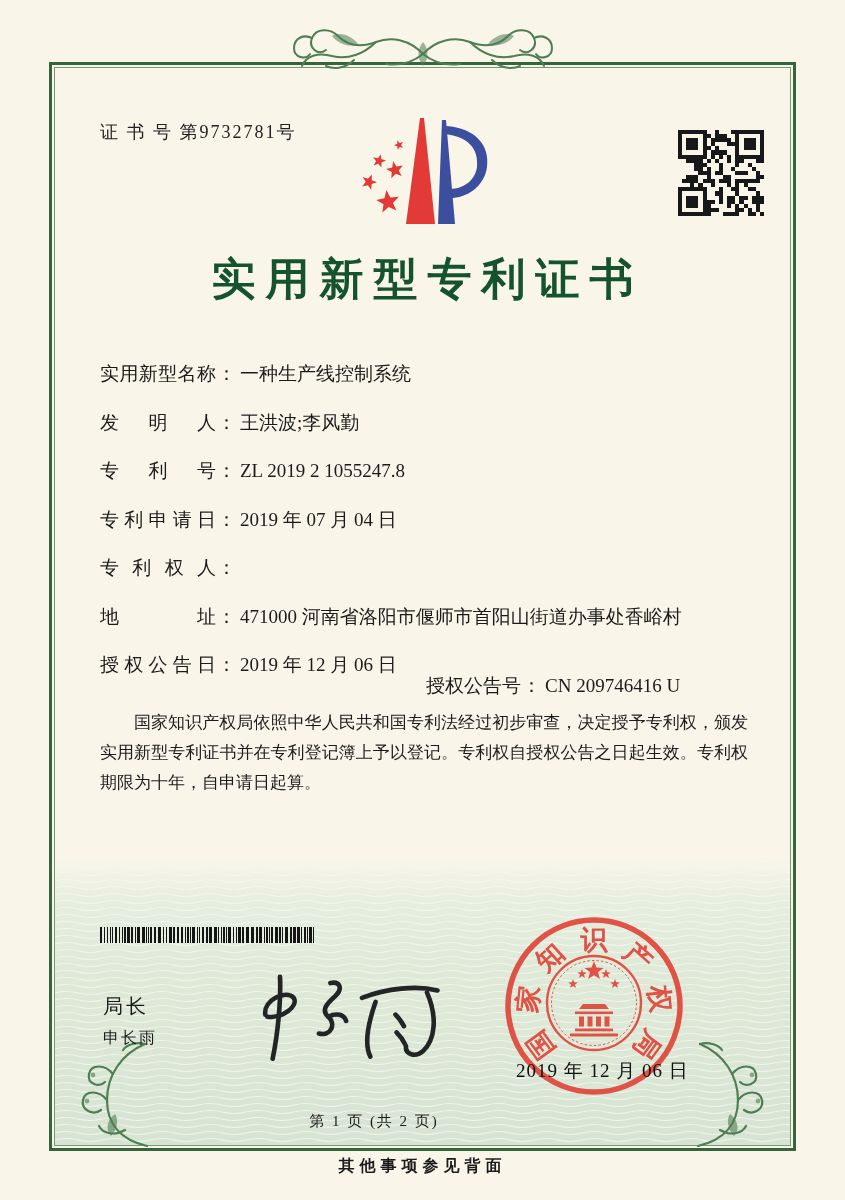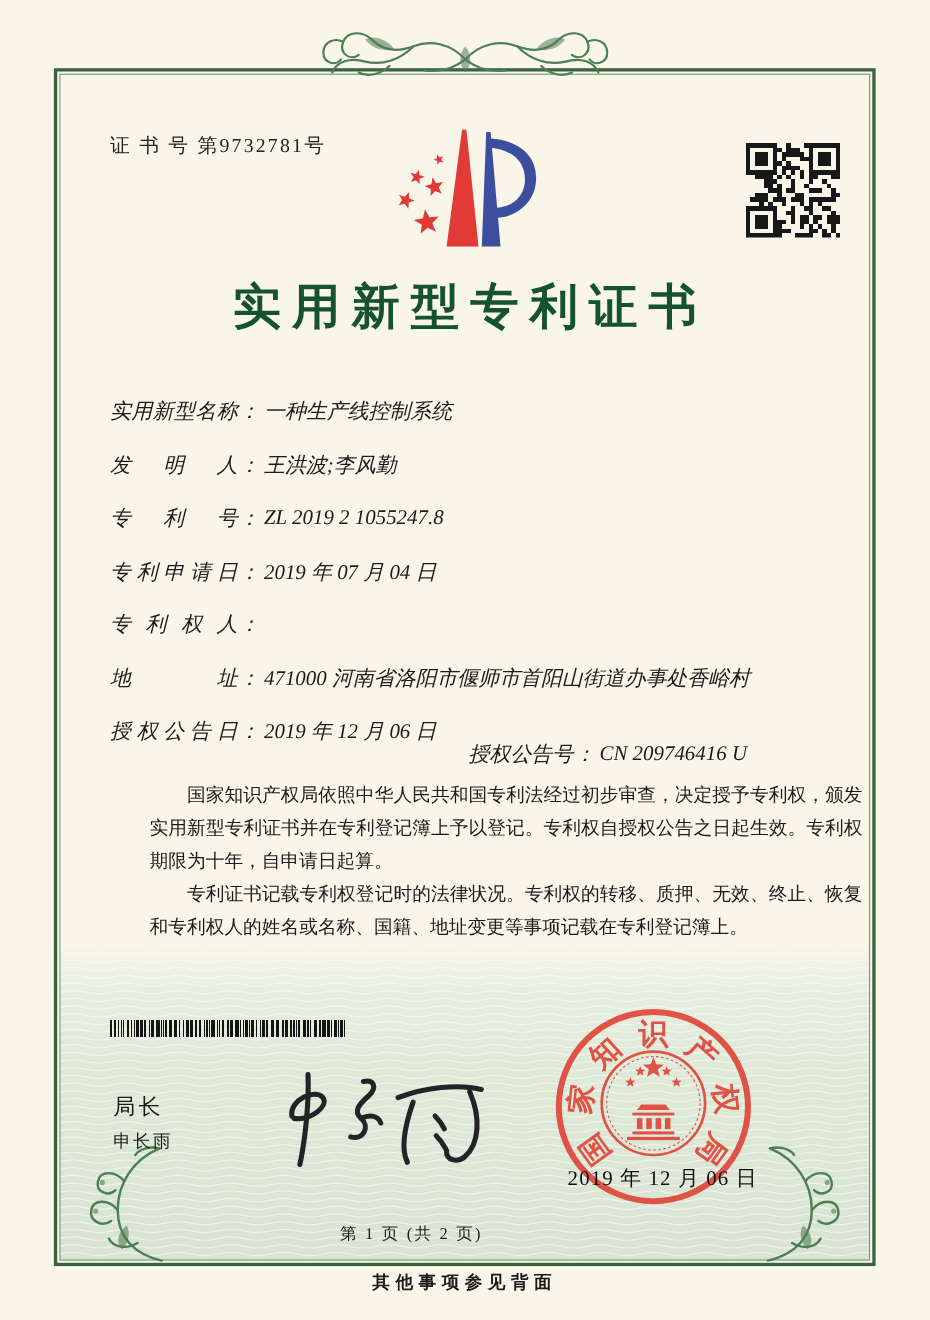--- a/index.html
+++ b/index.html
@@ -16,26 +16,26 @@
   
   .wave-band{left:54px;top:856px;width:736px;height:290px;}
   
   .cert-no{left:100px;top:120px;font-size:18px;letter-spacing:2px;color:#222;}
   .logo{left:342px;top:112px;width:200px;height:130px;}
   .qr{left:678px;top:130px;width:86px;height:86px;}
   .title{left:0;top:250px;width:845px;text-align:center;font-size:44px;font-weight:600;
          letter-spacing:10px;padding-left:10px;box-sizing:border-box;color:#14532d;}
   
   .fields{left:100px;top:350px;width:660px;font-size:19px;}
-  .frow{height:48.5px;display:flex;align-items:center;position:relative;white-space:nowrap;font-style:italic;}
+  .frow{height:48.5px;display:flex;align-items:center;position:relative;white-space:nowrap;}
   .flabel{display:inline-block;width:116px;text-align:justify;text-align-last:justify;}
   .fcolon{margin:0 4px 0 1px;}
   .grant-right{position:absolute;left:326px;display:flex;align-items:center;margin-top:41px;}
   
-  .body-text{left:100px;top:708px;width:648px;font-size:17px;line-height:30px;text-align:justify;margin-left:36px;}
+  .body-text{left:100px;top:708px;width:648px;font-size:17px;line-height:30px;text-align:justify;}
   .body-text p{margin:0;text-indent:2em;}
   
   .barcode{left:100px;top:927px;width:218px;height:16px;}
   
   .sig-title{left:103px;top:993px;font-size:20px;letter-spacing:3px;}
   .sig-name{left:103px;top:1028px;font-size:16px;letter-spacing:2px;}
   .signature{left:238px;top:960px;width:210px;height:105px;}
   .seal{left:499px;top:911px;width:190px;height:190px;opacity:.92;}
   .seal-date{left:516px;top:1058px;font-size:19px;letter-spacing:1px;color:#101010;z-index:5;}
   .page-info{left:0;top:1112px;width:748px;text-align:center;font-size:15px;letter-spacing:2px;}
@@ -364,21 +364,20 @@
     <span class="grant-right">
       <span>授权公告号</span>
         <span class="fcolon">：</span>
         <span>CN 209746416 U</span>
     </span>
   </div>
 </div>
 
 <div class="abs body-text">
   <p>国家知识产权局依照中华人民共和国专利法经过初步审查，决定授予专利权，颁发实用新型专利证书并在专利登记簿上予以登记。专利权自授权公告之日起生效。专利权期限为十年，自申请日起算。</p>
-  <p>专利证书记载专利权登记时的法律状况。专利权的转移、质押、无效、终止、恢复和专利权人的姓名或名称、国籍、地址变更等事项记载在专利登记簿上。</p>
 </div>
 
 <div class="abs barcode">
   <svg id="barcode-svg" width="218" height="16" viewBox="0 0 218 16" shape-rendering="crispEdges">
       <rect x="0" y="0" width="2" height="16" fill="#151515"></rect>
       <rect x="4" y="0" width="1" height="16" fill="#151515"></rect>
       <rect x="7" y="0" width="1" height="16" fill="#151515"></rect>
       <rect x="10" y="0" width="1" height="16" fill="#151515"></rect>
       <rect x="12" y="0" width="1" height="16" fill="#151515"></rect>
       <rect x="15" y="0" width="2" height="16" fill="#151515"></rect>

